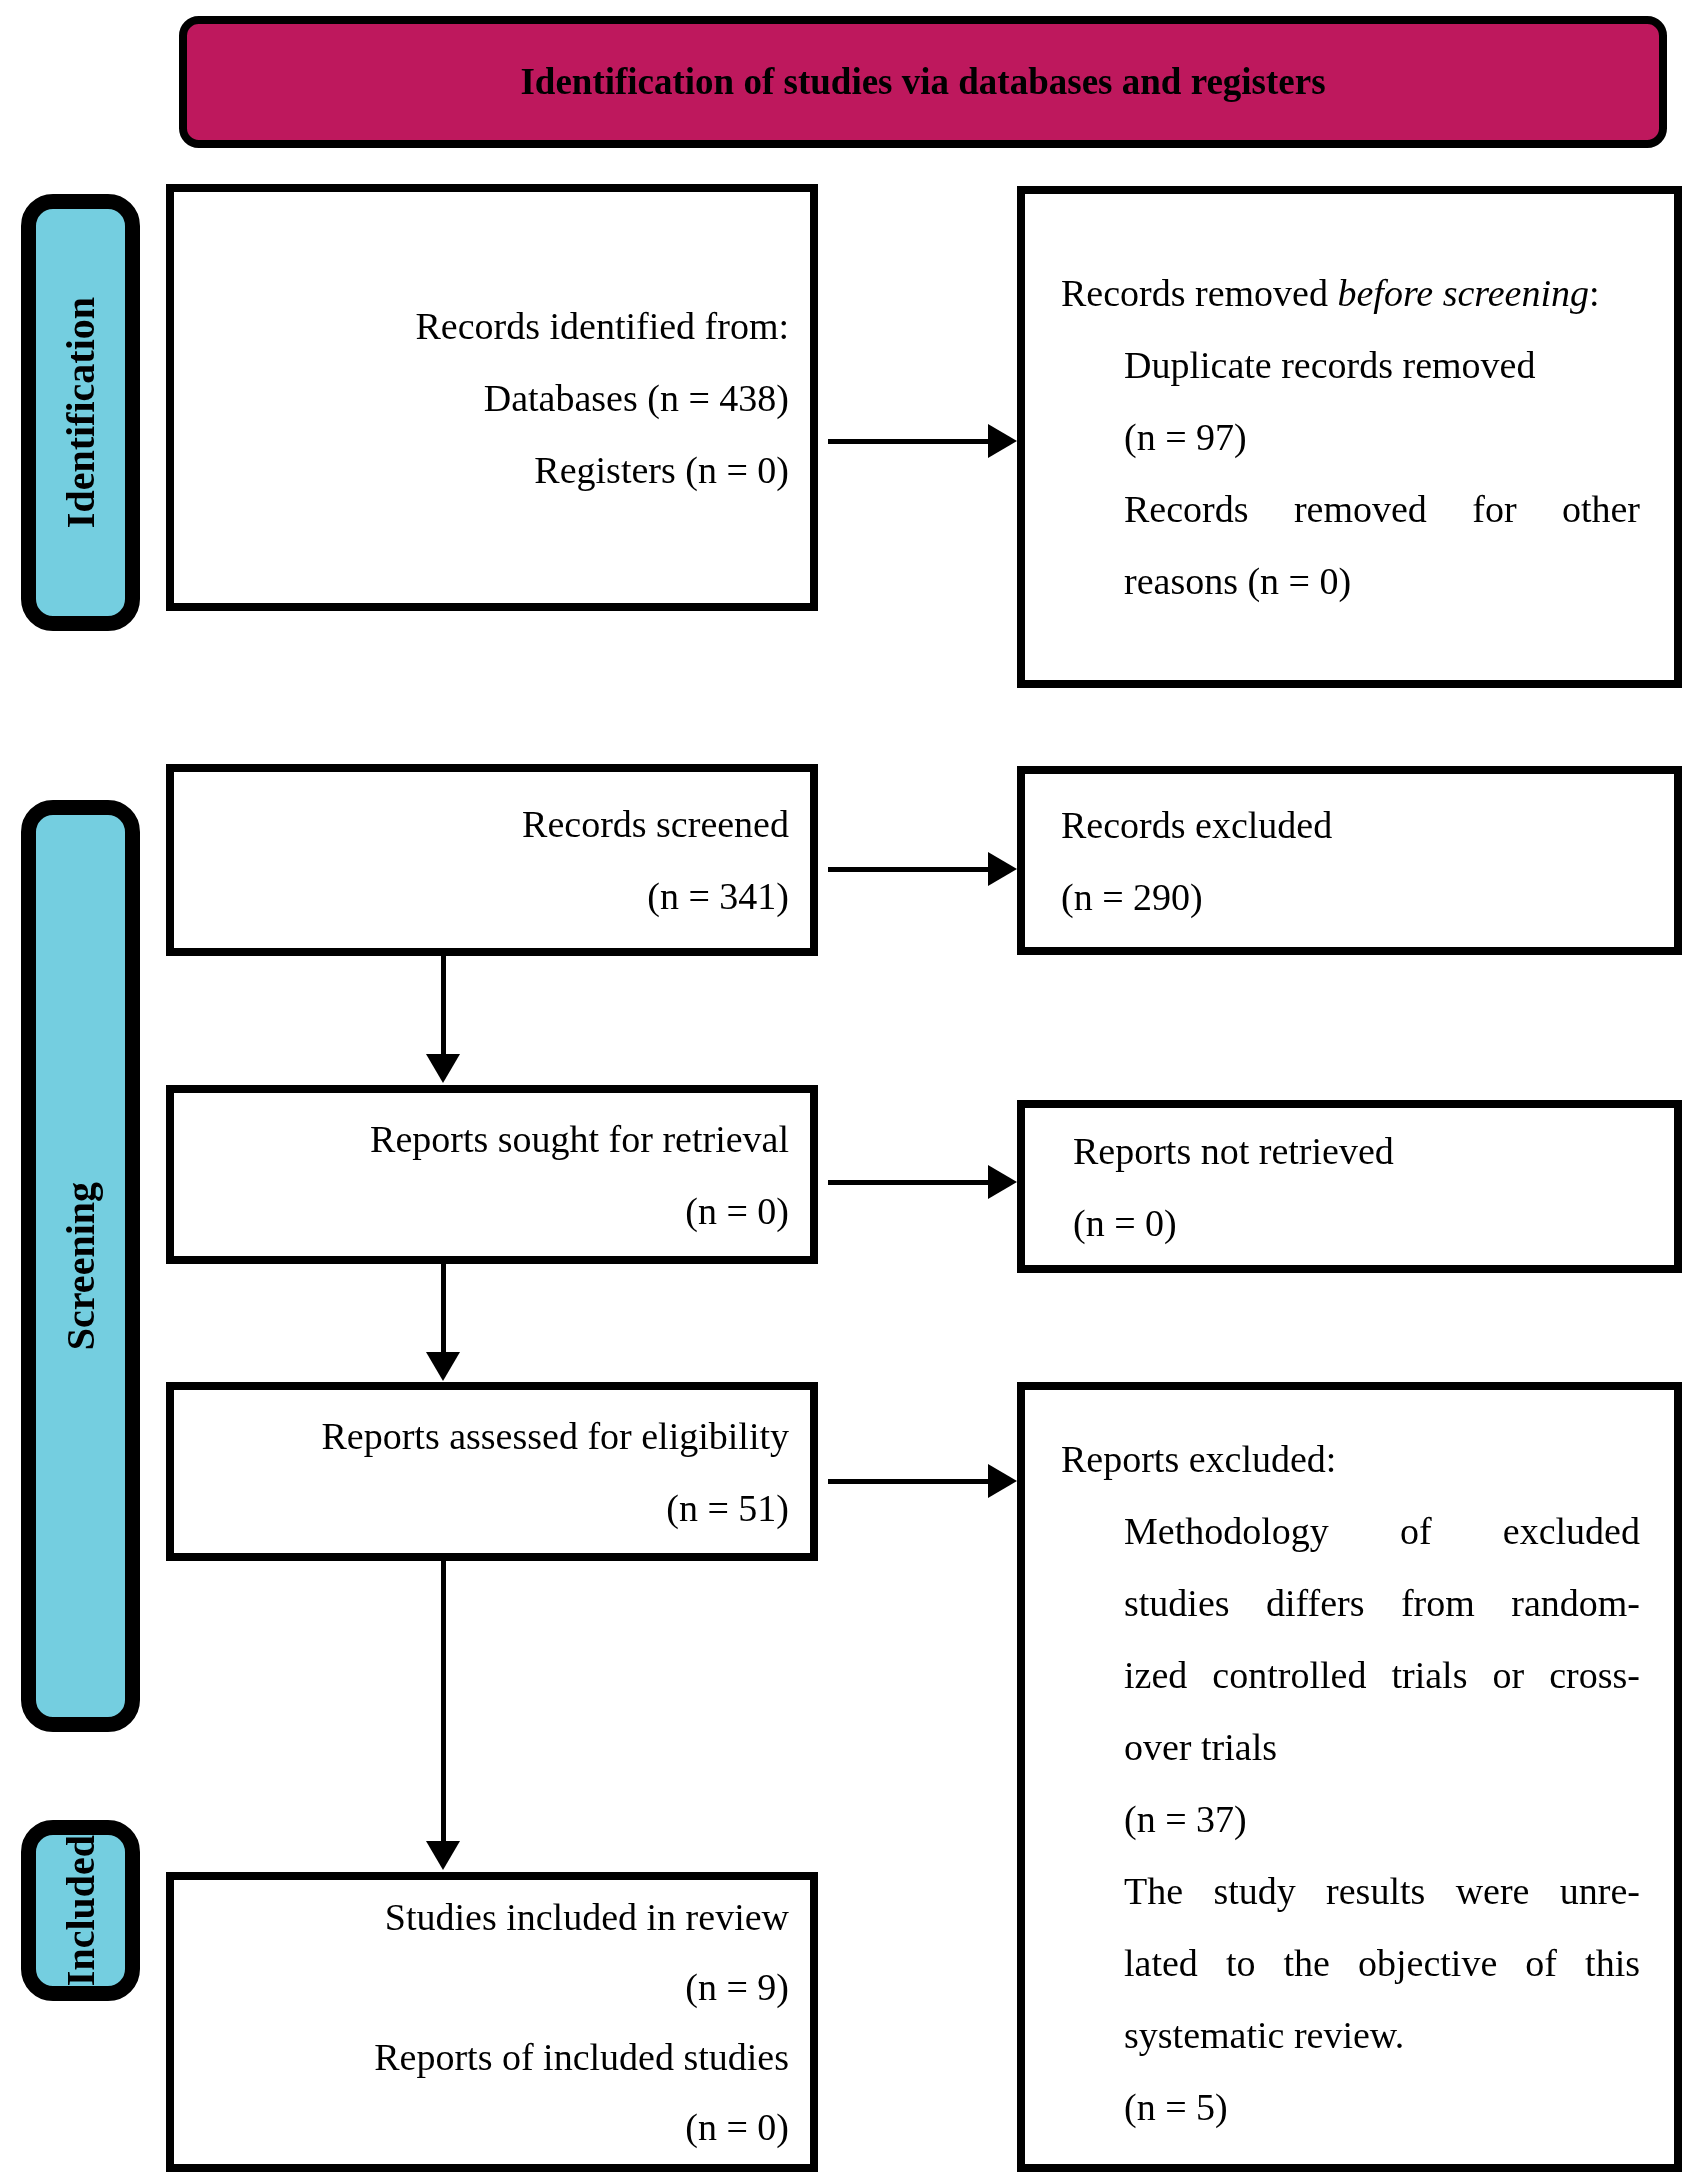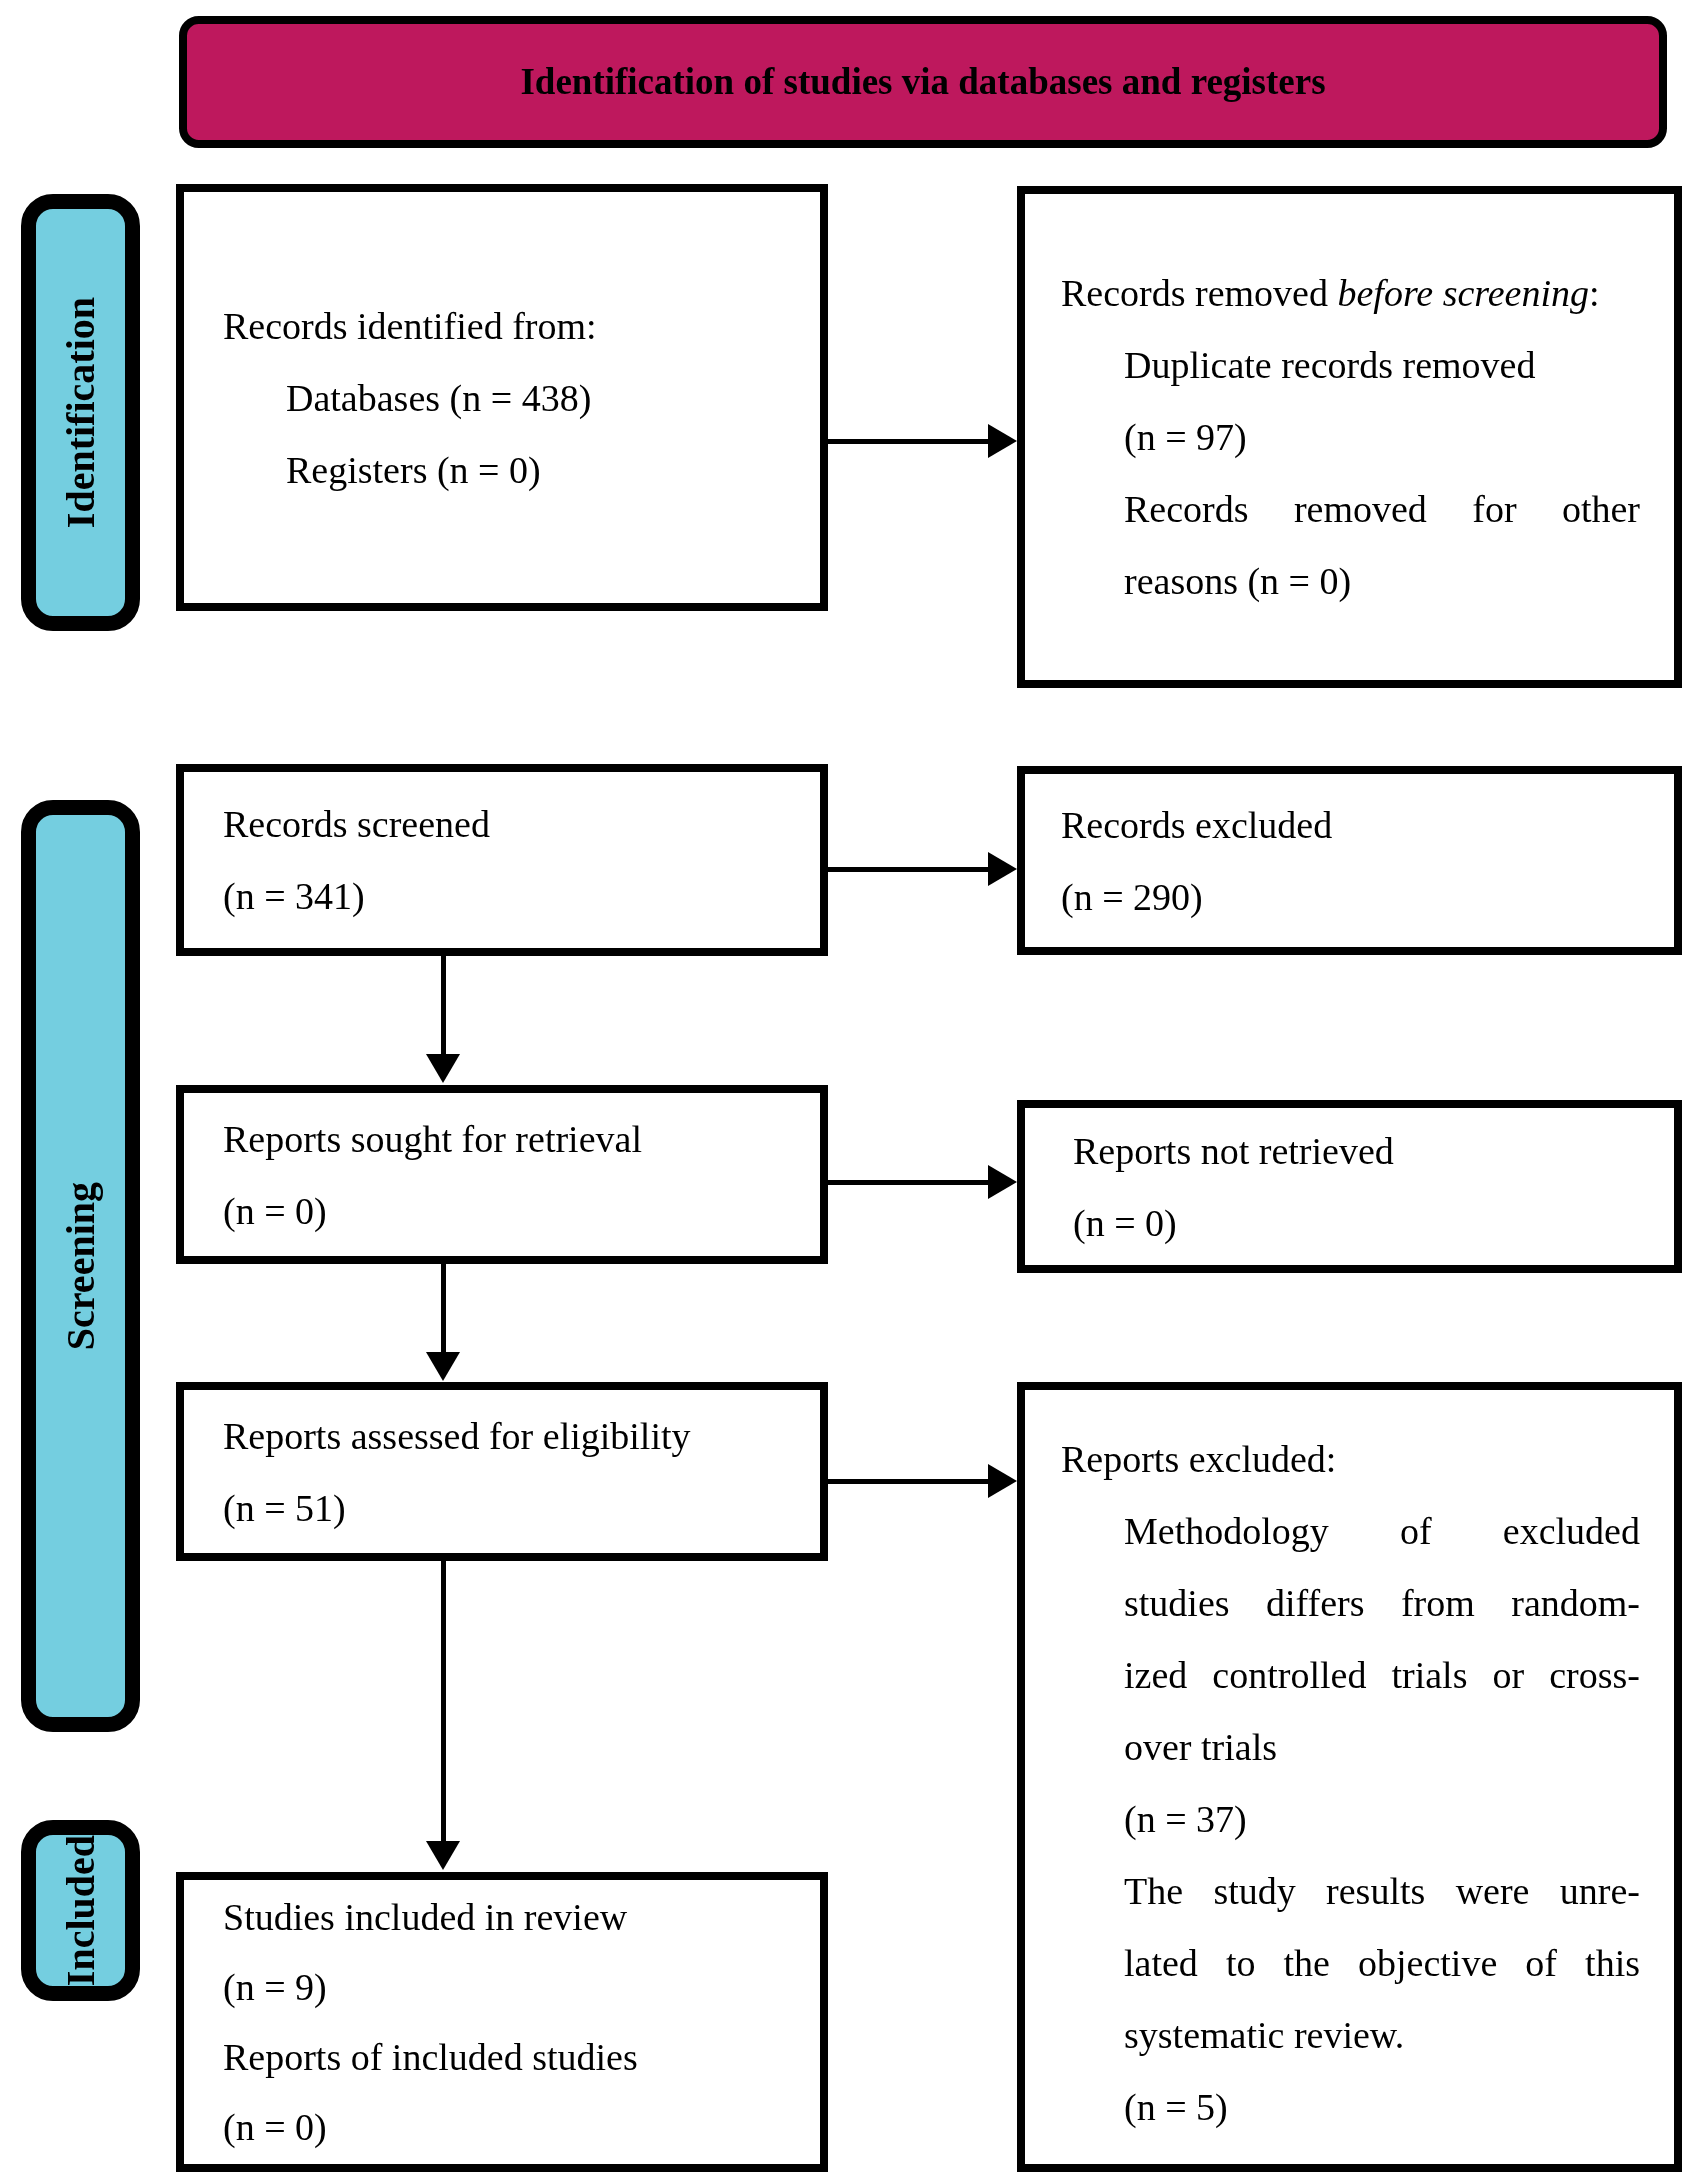--- a/index.html
+++ b/index.html
@@ -30,27 +30,27 @@
   }
   .side-id{top:194px;height:437px;}
   .side-sc{top:800px;height:932px;}
   .side-in{top:1820px;height:181px;}
   
   .box{
     position:absolute;background:#ffffff;border:8.3px solid #000;
     box-sizing:border-box;display:flex;flex-direction:column;justify-content:center;
     font-size:38px;line-height:72px;
   }
-  .lcol{left:176px;width:652px;}
+  .lcol{left:166px;width:652px;align-items:flex-end;}
   .rcol{left:1017px;width:665px;}
   .b1{top:184px;height:427px;padding:0 21px 0 39px;}
   .b2{top:764px;height:192px;padding:0 21px 0 39px;}
   .b3{top:1085px;height:179px;padding:0 21px 0 39px;}
   .b4{top:1382px;height:179px;padding:0 21px 0 39px;}
-  .b5{top:1872px;height:300px;padding:0 38px 0 39px;}
+  .b5{top:1872px;height:300px;padding:0 21px 0 39px;}
   .b5 .ln{line-height:70px;}
   .r1{top:186px;height:502px;padding:0 34px 0 36px;}
   .r2{top:766px;height:189px;padding:0 34px 0 36px;}
   .r3{top:1100px;height:173px;padding:0 34px 0 48px;}
   .r4{top:1382px;height:790px;padding:12px 34px 0 36px;}
   .ln{white-space:nowrap;}
   .ind{margin-left:63px;}
   .just{white-space:normal;text-align:justify;text-align-last:justify;font-family:Liberation Serif, serif;}
   em{font-style:italic;}
   

